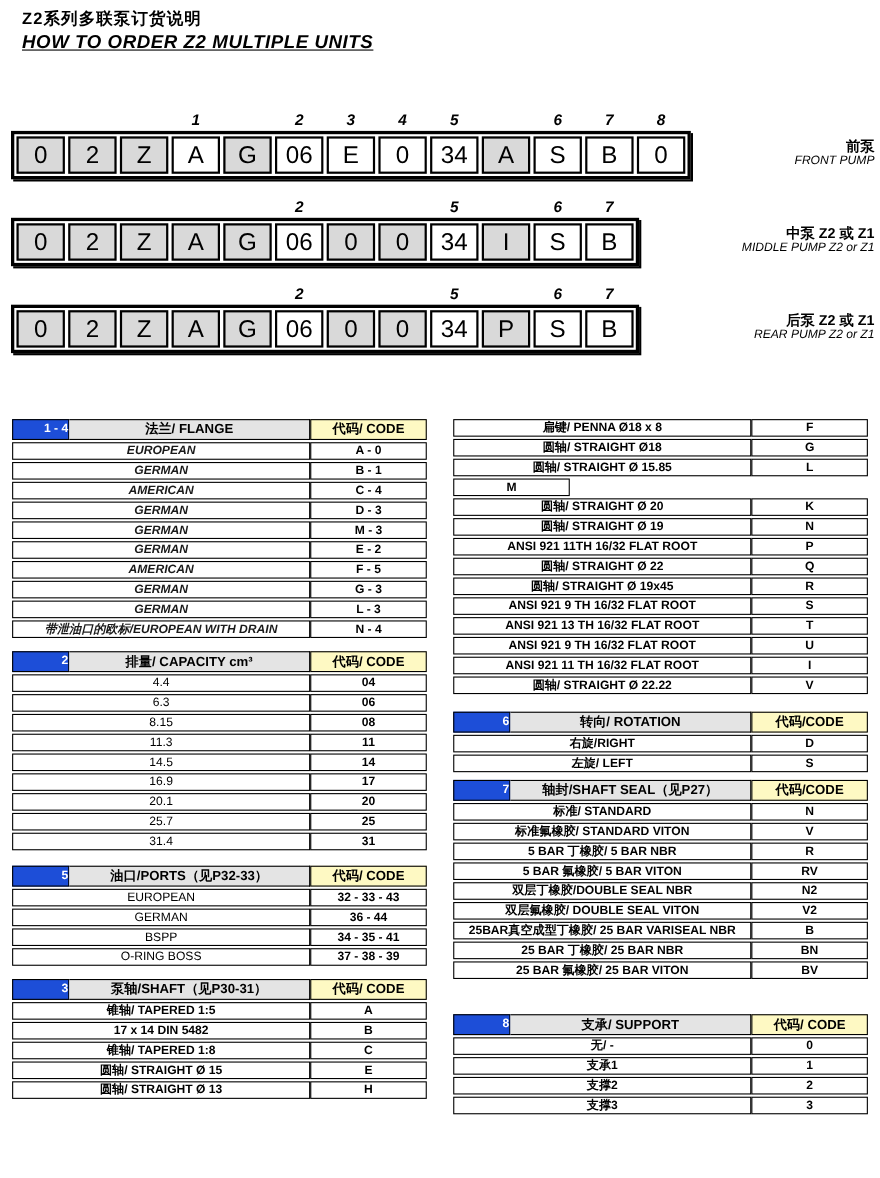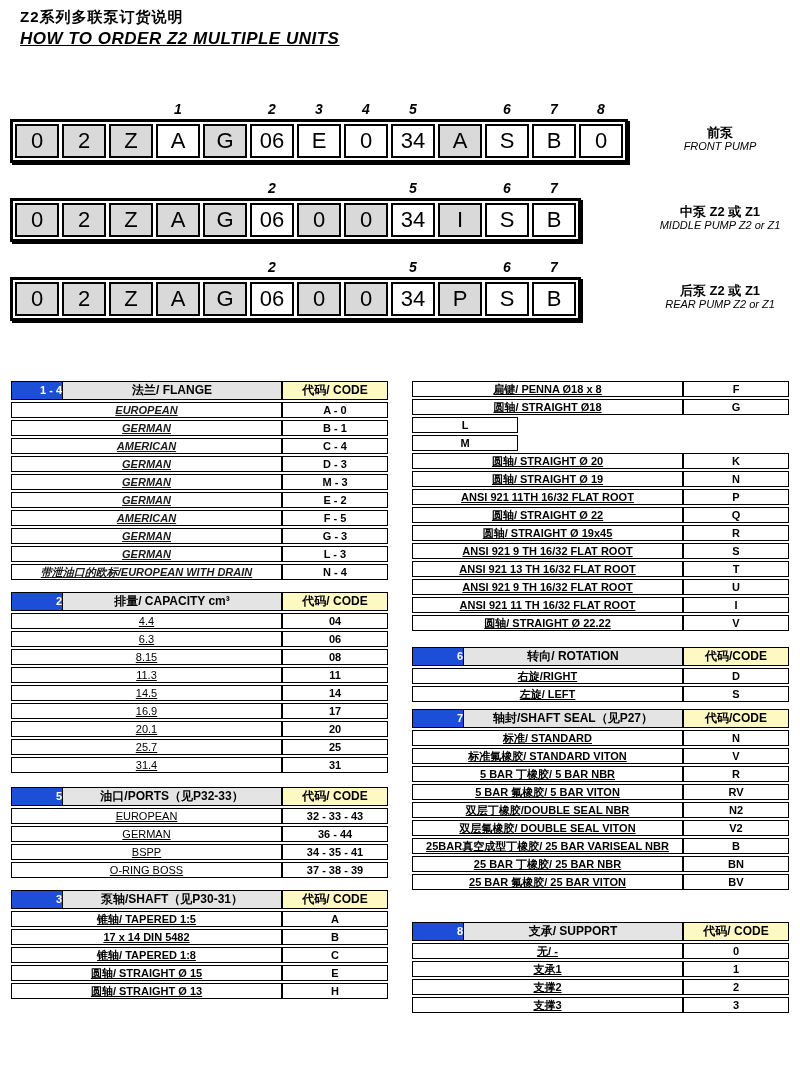--- a/index.html
+++ b/index.html
@@ -20,41 +20,41 @@
   .code-row { position:relative; margin-bottom:15px; padding-left:10px; height:64px; }
   .nums { display:flex; padding-left:5px; height:18px; }
   .num-slot { width:44px; margin-right:3px; text-align:center;
               font-style:italic; font-size:14px; font-weight:bold; line-height:16px; }
   .code-box { display:inline-flex; gap:3px; border:3px solid #000; padding:2px;
               background:#fff; box-shadow:2px 2px 0 0 #000; }
   .code-cell { width:40px; height:30px; border:2px solid #000; display:flex;
                align-items:center; justify-content:center; font-size:22px;
                font-family:"Liberation Sans", sans-serif; background:#fff; }
   .code-cell.shaded { background:#d9d9d9; }
-  .row-label { position:absolute; left:645px; top:24px; width:150px; text-align:center; }
+  .row-label { position:absolute; left:645px; top:24px; width:150px; text-align:right; }
   .row-label .zh { font-weight:bold; font-size:13px; line-height:15px; }
   .row-label .en { font-style:italic; font-size:11px; line-height:13px; }
 
   
   .tables { display:flex; gap:24px; padding:0 11px; margin-top:58px; }
   .col { width:377px; }
   .tbl { width:100%; margin-bottom:12px; }
   .tbl.gap14 { margin-bottom:14px; }
   .tbl.gap16 { margin-bottom:16px; }
   .tbl.gap7  { margin-bottom:7px;  }
   .tbl.gap32 { margin-bottom:32px; }
   .t-head, .t-row { display:flex; margin-bottom:2px; }
   .t-badge { width:50px; border:1.5px solid #000; background:#1d4ed8; color:#fff;
              font-weight:bold; font-size:11px; text-align:right; line-height:15px; padding:1px 0; }
   .t-title { flex:1; border:1.5px solid #000; border-left:none; background:#e4e4e4;
              font-weight:bold; font-size:12px; text-align:center; line-height:15px; padding:1px 2px; }
   .t-codehead { width:104px; border:1.5px solid #000; background:#fef9c3;
                 font-weight:bold; font-size:12px; text-align:center; line-height:15px; padding:1px 0; }
   .t-name { flex:1; border:1.5px solid #000; text-align:center; font-size:11px;
-            line-height:12px; padding:1px 2px; white-space:nowrap; overflow:hidden;text-decoration:underline; }
+            line-height:12px; padding:1px 2px; white-space:nowrap; overflow:hidden; }
   .t-code { width:104px; border:1.5px solid #000; text-align:center; font-weight:bold;
             font-size:11px; line-height:12px; padding:1px 0; }
   .names-italic .t-name { font-style:italic; font-weight:bold; color:#1a1a1a; }
   .names-bold .t-name { font-weight:bold; }
 </style>
 </head>
 <body>
 
 <div class="page">
 
@@ -305,20 +305,21 @@
       <div class="tbl gap16 names-bold">
           <div class="t-row">
             <div class="t-name">扁键/ PENNA Ø18 x 8</div>
             <div class="t-code">F</div>
           </div>
           <div class="t-row">
             <div class="t-name">圆轴/ STRAIGHT Ø18</div>
             <div class="t-code">G</div>
           </div>
           <div class="t-row">
+            <div class="t-name">圆轴/ STRAIGHT Ø 15.85</div>
             <div class="t-code">L</div>
           </div>
           <div class="t-row">
             <div class="t-code">M</div>
           </div>
           <div class="t-row">
             <div class="t-name">圆轴/ STRAIGHT Ø 20</div>
             <div class="t-code">K</div>
           </div>
           <div class="t-row">

